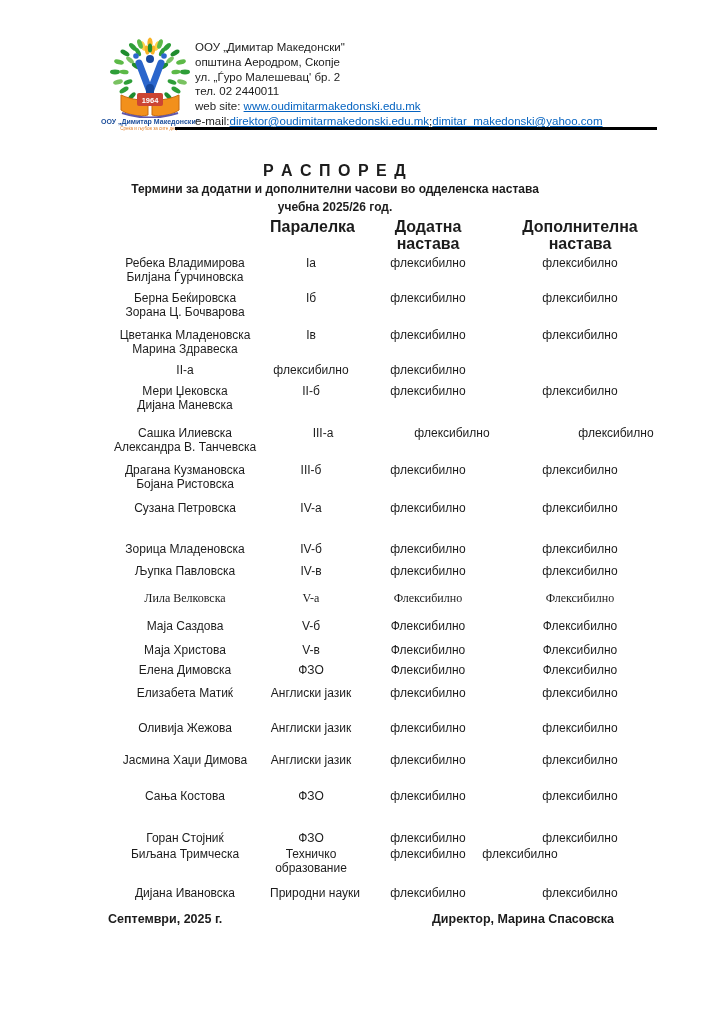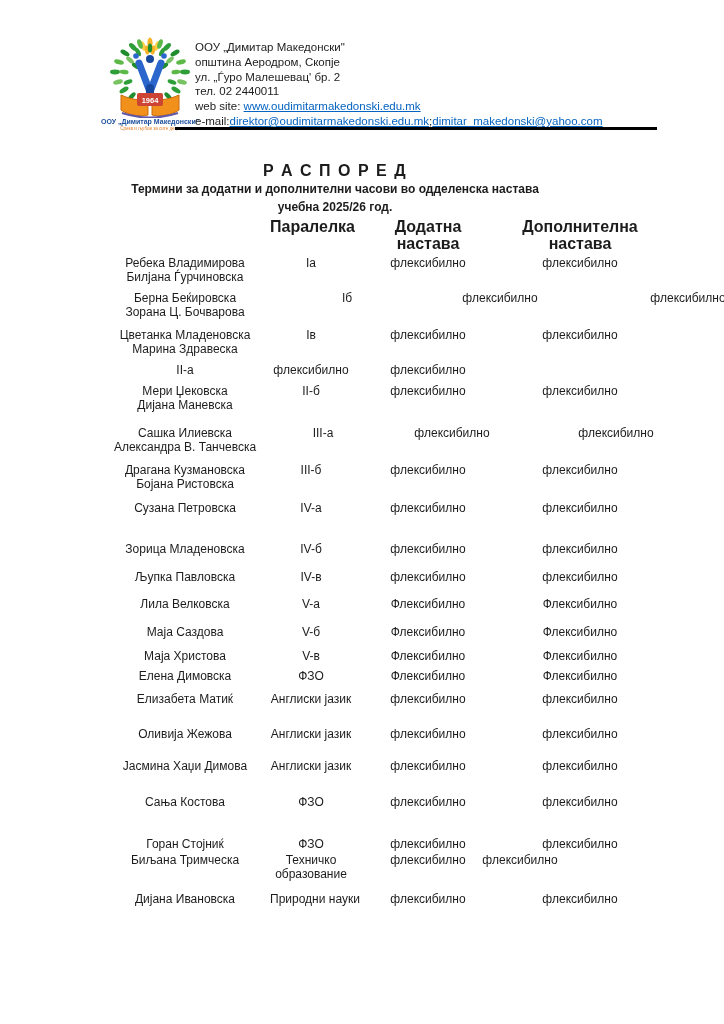--- a/index.html
+++ b/index.html
@@ -130,21 +130,21 @@
       <div>настава</div>
     </div>
   </div>
   <div id="rows-container">
       <div class="grid-row" style="margin-top: 4px;">
         <div class="cell">Ребека Владимирова<br>Билјана Ѓурчиновска</div>
         <div class="cell">Iа</div>
         <div class="cell">флексибилно</div>
         <div class="cell">флексибилно</div>
       </div>
-      <div class="grid-row" style="margin-top: 7px; gap: 36px;">
+      <div class="grid-row" style="margin-top: 7px;">
         <div class="cell">Берна Беќировска<br>Зорана Ц. Бочварова</div>
         <div class="cell">Iб</div>
         <div class="cell">флексибилно</div>
         <div class="cell">флексибилно</div>
       </div>
       <div class="grid-row" style="margin-top: 9px;">
         <div class="cell">Цветанка Младеновска<br>Марина Здравеска</div>
         <div class="cell">Iв</div>
         <div class="cell">флексибилно</div>
         <div class="cell">флексибилно</div>
@@ -177,27 +177,27 @@
         <div class="cell">IV-а</div>
         <div class="cell">флексибилно</div>
         <div class="cell">флексибилно</div>
       </div>
       <div class="grid-row" style="margin-top: 27px;">
         <div class="cell">Зорица Младеновска</div>
         <div class="cell">IV-б</div>
         <div class="cell">флексибилно</div>
         <div class="cell">флексибилно</div>
       </div>
-      <div class="grid-row" style="margin-top: 14px;">
+      <div class="grid-row" style="margin-top: 8px;">
         <div class="cell">Љупка Павловска</div>
         <div class="cell">IV-в</div>
         <div class="cell">флексибилно</div>
         <div class="cell">флексибилно</div>
       </div>
-      <div class="grid-row" style="margin-top: 13px;">
+      <div class="grid-row" style="margin-top: 13px; font-family: Liberation Serif, serif;">
         <div class="cell">Лила Велковска</div>
         <div class="cell">V-а</div>
         <div class="cell">Флексибилно</div>
         <div class="cell">Флексибилно</div>
       </div>
       <div class="grid-row" style="margin-top: 14px;">
         <div class="cell">Маја Саздова</div>
         <div class="cell">V-б</div>
         <div class="cell">Флексибилно</div>
         <div class="cell">Флексибилно</div>
@@ -250,13 +250,17 @@
         <div class="cell">флексибилно</div>
         <div class="cell shift-left">флексибилно</div>
       </div>
       <div class="grid-row" style="margin-top: 11px;">
         <div class="cell">Дијана Ивановска</div>
         <div class="cell">Природни науки</div>
         <div class="cell">флексибилно</div>
         <div class="cell">флексибилно</div>
       </div>
     </div>
+  <div class="doc-footer" id="doc-footer" style="margin-top: 12px;">
+    <span>Септември, 2025 г.</span>
+    <span>Директор, Марина Спасовска</span>
+  </div>
 </div>
 
 </body></html>

